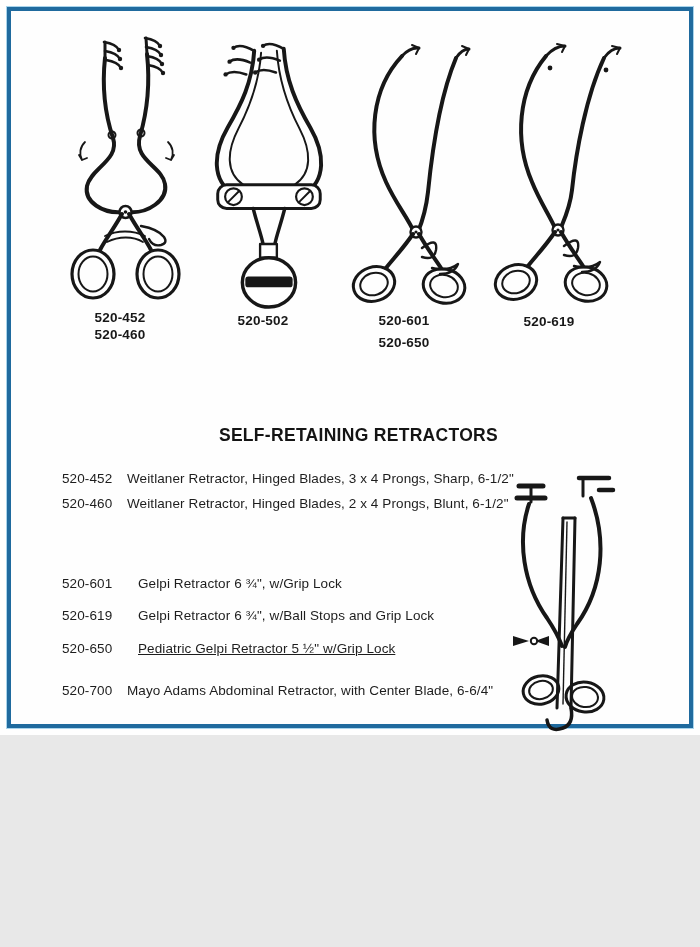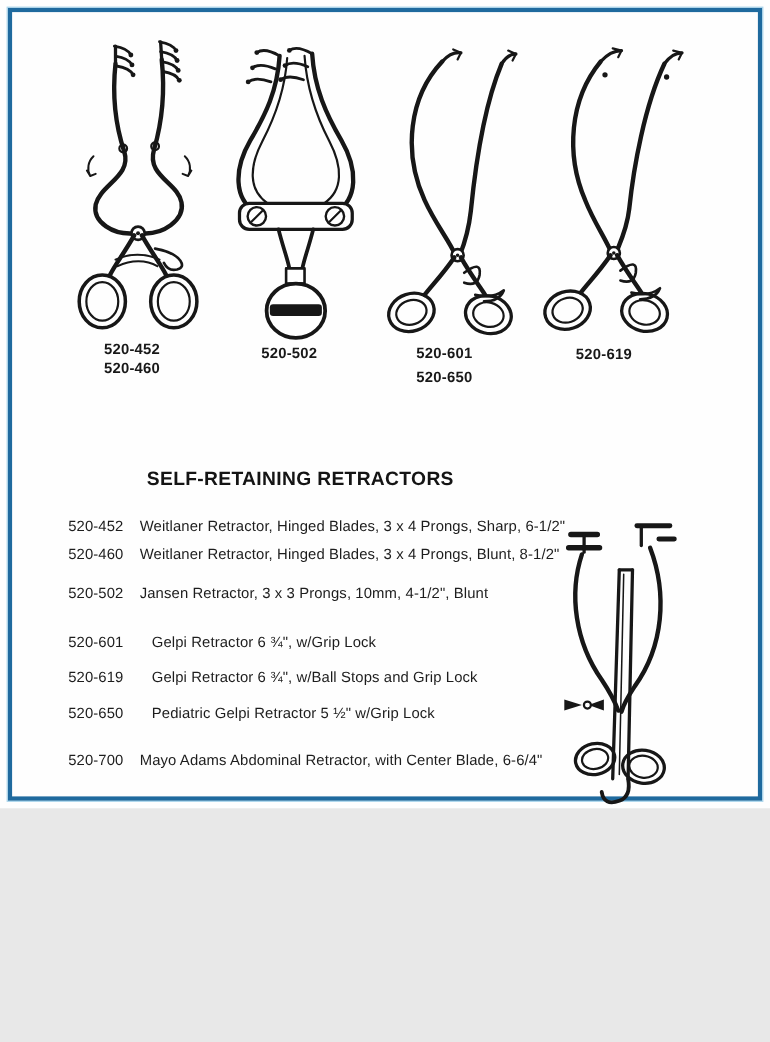--- a/index.html
+++ b/index.html
@@ -16,21 +16,21 @@
   }
   .fig { position:absolute; }
   .fig svg { display:block; width:100%; height:100%; }
   .fig-label {
     position:absolute; width:100px; text-align:center;
     font-size:13.5px; font-weight:700; color:#181818; line-height:17px;
     letter-spacing:.2px;
   }
   .heading {
     position:absolute; left:48px; top:425px; width:450px;
-    text-align:center; font-size:17.5px; font-weight:700;
+    text-align:right; font-size:17.5px; font-weight:700;
     letter-spacing:.3px; color:#141414;
   }
   .item-row {
     position:absolute; left:62px; white-space:nowrap;
     font-size:13.5px; color:#1d1d1d; letter-spacing:.1px;
   }
   .code { display:inline-block; width:65px; }
   .ind { margin-left:11px; }
   .ink { stroke:#171717; fill:none; stroke-linecap:round; stroke-linejoin:round; }
 </style>
@@ -172,32 +172,29 @@
   <div class="fig-label" style="left:499px; top:313px;">
     <div>520-619</div>
   </div>
 
   <div class="heading">SELF-RETAINING RETRACTORS</div>
 
   <div class="item-row" style="top:471px;">
     <span class="code">520-452</span><span>Weitlaner Retractor, Hinged Blades, 3 x 4 Prongs, Sharp, 6-1/2"</span>
   </div>
   <div class="item-row" style="top:496px;">
-    <span class="code">520-460</span><span>Weitlaner Retractor, Hinged Blades, 3 x 4 Prongs, Blunt, 8-1/2"</span>
-  </div>
-  <div class="item-row" style="top:532px;">
-    <span class="code">520-502</span><span>Jansen Retractor, 3 x 3 Prongs, 10mm, 4-1/2", Blunt</span>
+    <span class="code">520-460</span><span>Weitlaner Retractor, Hinged Blades, 2 x 4 Prongs, Blunt, 6-1/2"</span>
   </div>
   <div class="item-row" style="top:576px;">
     <span class="code">520-601</span><span class="ind">Gelpi Retractor 6 ¾", w/Grip Lock</span>
   </div>
   <div class="item-row" style="top:608px;">
     <span class="code">520-619</span><span class="ind">Gelpi Retractor 6 ¾", w/Ball Stops and Grip Lock</span>
   </div>
-  <div class="item-row" style="top:641px;">
+  <div class="item-row" style="top:641px;text-decoration:underline;">
     <span class="code">520-650</span><span class="ind">Pediatric Gelpi Retractor 5 ½" w/Grip Lock</span>
   </div>
   <div class="item-row" style="top:683px;">
     <span class="code">520-700</span><span>Mayo Adams Abdominal Retractor, with Center Blade, 6-6/4"</span>
   </div>
 
   <div class="fig" style="left:487px; top:456px; width:148px; height:296px;">
     <svg viewBox="0 0 148 296">
       <g class="ink">
         <path d="M32,30 h24 M30,42 h28" stroke-width="5"></path>

